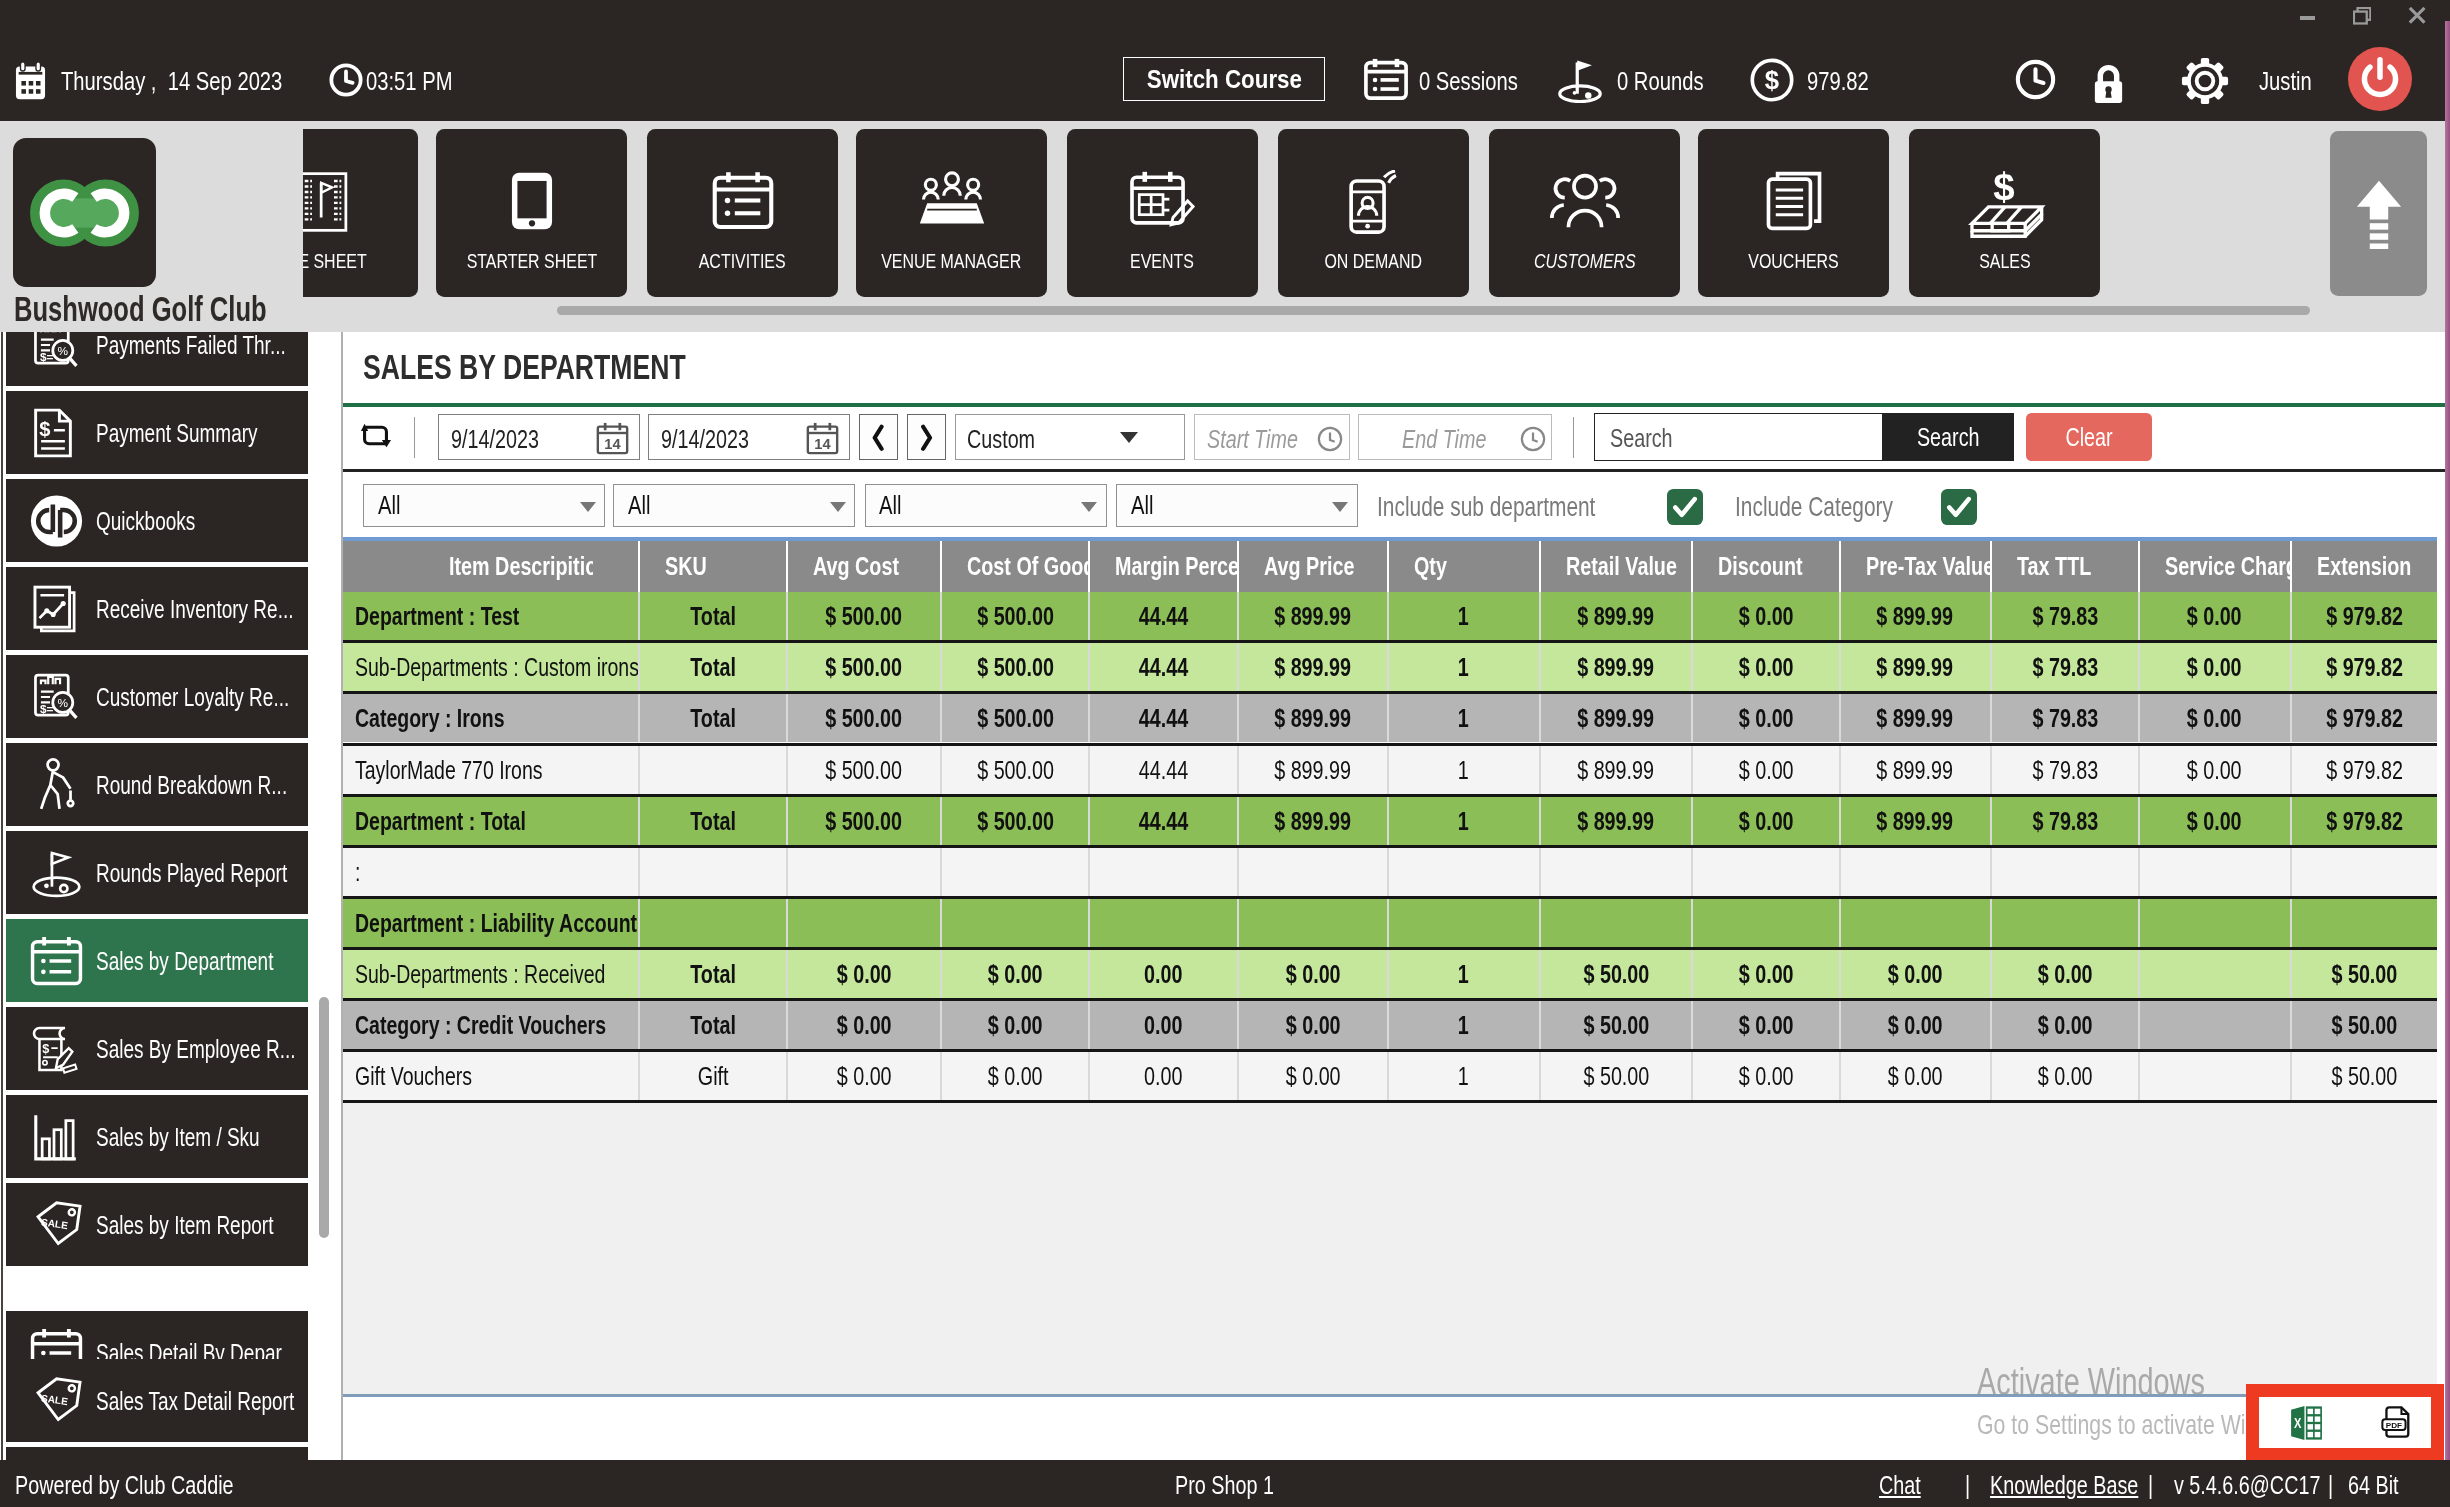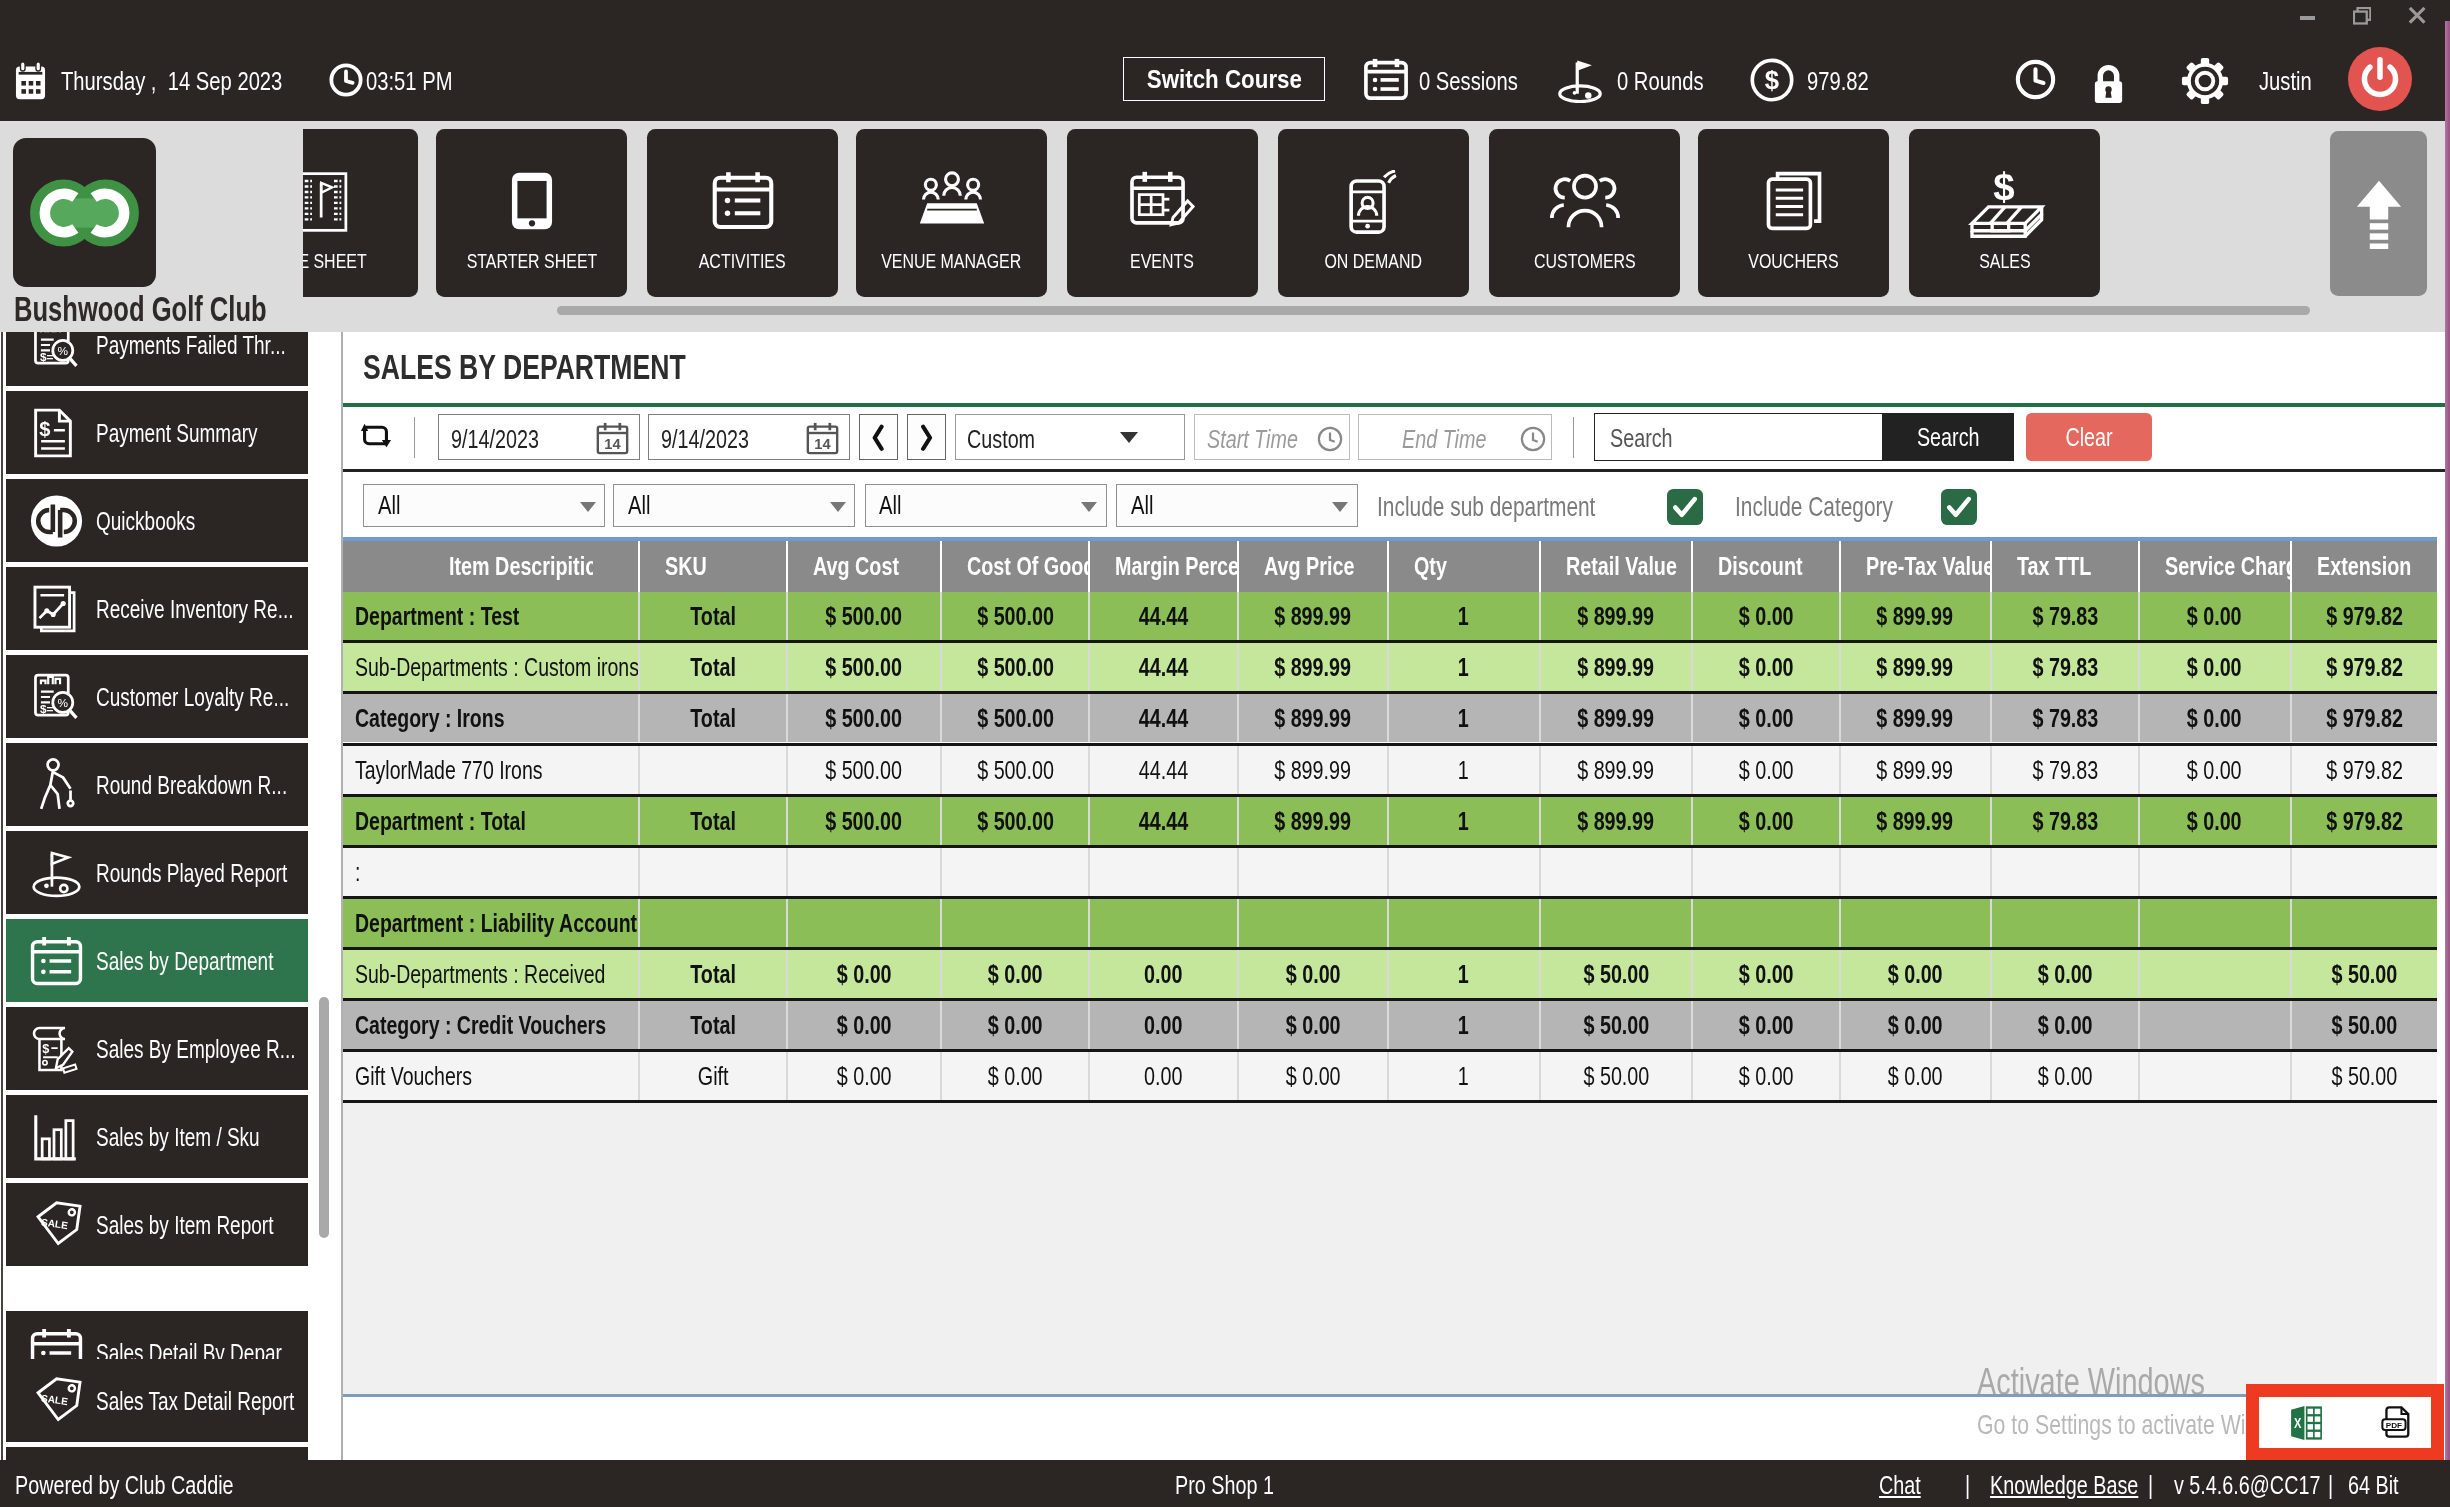--- a/index.html
+++ b/index.html
@@ -218,21 +218,21 @@
 <line x1="6" y1="24" x2="42" y2="24" stroke="#fff" stroke-width="3"></line>
 <line x1="6" y1="56" x2="42" y2="56" stroke="#fff" stroke-width="3"></line>
 <circle cx="24" cy="36" r="6" fill="none" stroke="#fff" stroke-width="3.4"></circle>
 <path d="M14 50 a10 10 0 0 1 20 0" fill="none" stroke="#fff" stroke-width="3.4"></path>
 <circle cx="24" cy="61.5" r="2.6" fill="#fff"></circle>
 <path d="M47 14 a16 16 0 0 1 8 -8 M42 8 a22 22 0 0 1 12 -7" fill="none" stroke="#fff" stroke-width="3.4"></path>
           </svg>
         </div>
 <div class="tlbl"><span class="tc">ON DEMAND</span></div>
 </div>
-<div class="tile" style="left:1186px;background:#2b2523;">
+<div class="tile" style="left:1186px;background:#2b2523;font-style:italic;">
 <div class="ticon">
           <svg width="70" height="59" viewBox="0 0 76 64">
 <g fill="none" stroke="#fff" stroke-width="4">
 <circle cx="38" cy="18" r="12"></circle>
 <path d="M20 62 a18 18 0 0 1 36 0"></path>
 <path d="M22 12 a10 10 0 1 0 -6 18 M54 12 a10 10 0 1 1 6 18"></path>
 <path d="M2 52 a14 14 0 0 1 13 -14 M74 52 a14 14 0 0 0 -13 -14"></path>
 </g>
           </svg>
         </div>

